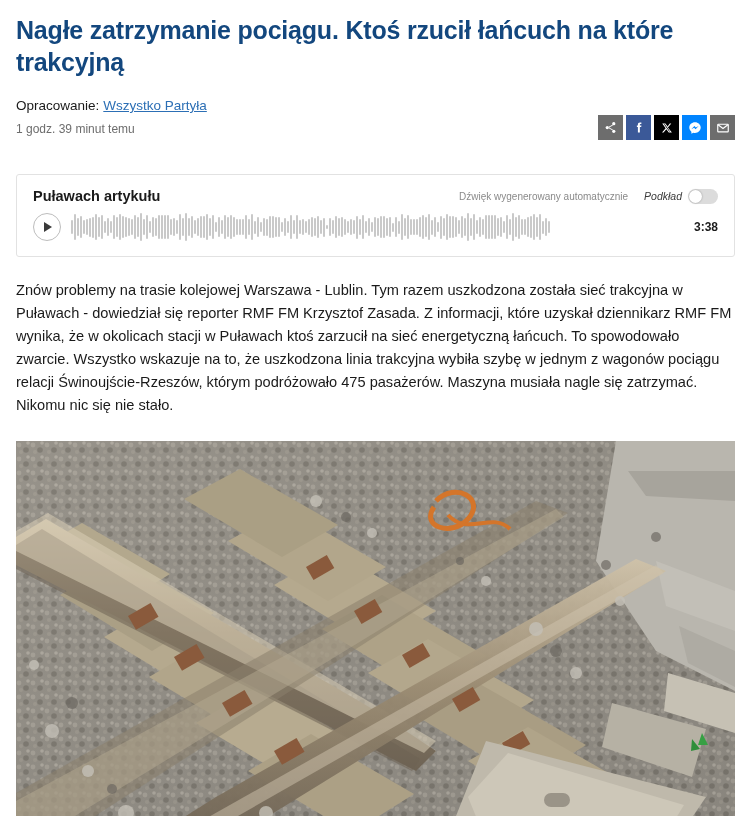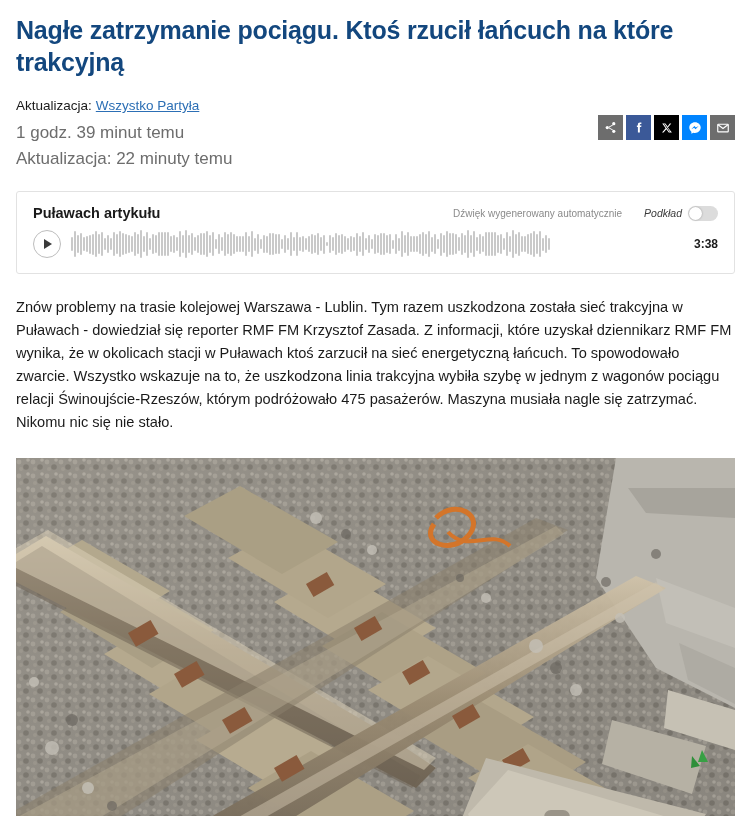--- a/index.html
+++ b/index.html
@@ -35,21 +35,21 @@
   .byline {
     font-size: 13.5px;
     color: #1a1a1a;
   }
   .byline .author {
     color: #2c6fb5;
     margin-left: 4px;
   }
   .timestamps {
     margin-top: 7px;
-    font-size: 17px;
+    font-size: 12px;
     color: #6d6d6d;
     line-height: 1.5;
   }
   .share-row {
     position: absolute;
     right: 0;
     top: 17px;
     display: flex;
     gap: 3px;
   }
@@ -78,21 +78,21 @@
     justify-content: space-between;
   }
   .audio-title {
     font-size: 14.5px;
     font-weight: bold;
     color: #1a1a1a;
   }
   .audio-top-right {
     display: flex;
     align-items: center;
-    gap: 22px;
+    gap: 16px;
     padding-left: 29px;
   }
   .auto-note {
     font-size: 10px;
     color: #8a8a8a;
   }
   .podklad-wrap {
     display: flex;
     align-items: center;
     gap: 6px;
@@ -187,25 +187,24 @@
 </style>
 </head>
 <body>
 
 <div class="article">
 
   <h1 class="headline">Nagłe zatrzymanie pociągu. Ktoś rzucił łańcuch na które trakcyjną</h1>
 
   <div class="meta-block">
     <div class="byline">
-      <span>Aktualizacja:</span><a class="author" href="#">Wszystko Partyła</a>
+      <span>Opracowanie:</span><a class="author" href="#">Wszystko Partyła</a>
     </div>
     <div class="timestamps">
       <div>1 godz. 39 minut temu</div>
-      <div>Aktualizacja: 22 minuty temu</div>
     </div>
 
     <div class="share-row">
       <div class="share-btn" style="background:#6d6d6d;">
         <svg width="13" height="13" viewBox="0 0 24 24" fill="#fff" aria-hidden="true">
           <circle cx="18" cy="5" r="3"></circle>
             <circle cx="6" cy="12" r="3"></circle>
             <circle cx="18" cy="19" r="3"></circle>
           <path d="M8.6 10.8l7-4 .8 1.4-7 4zM8.6 13.2l7 4 .8-1.4-7-4z"></path>
         </svg>

